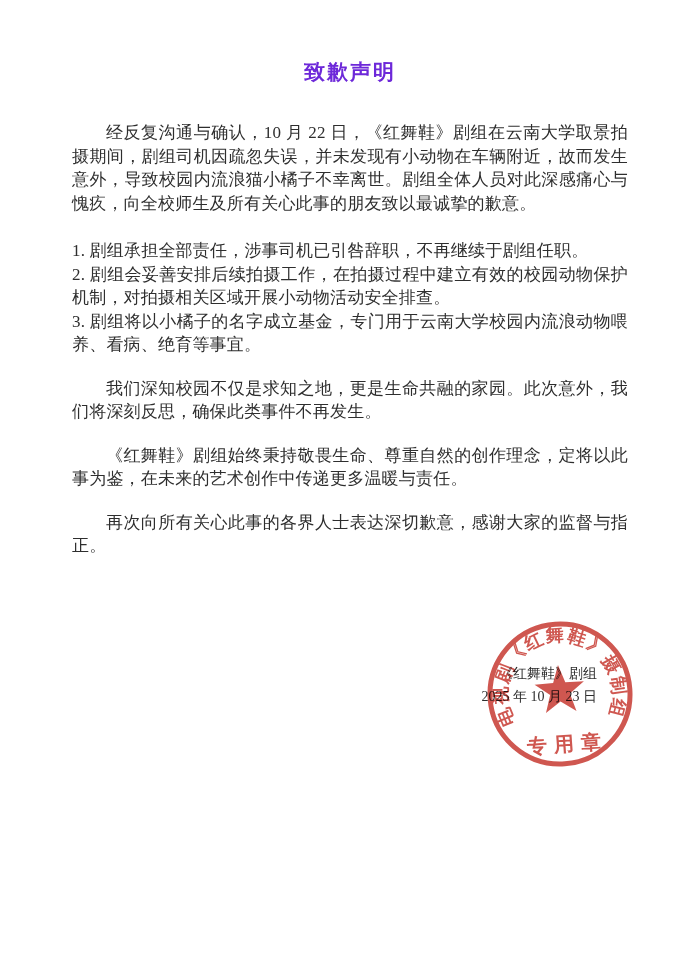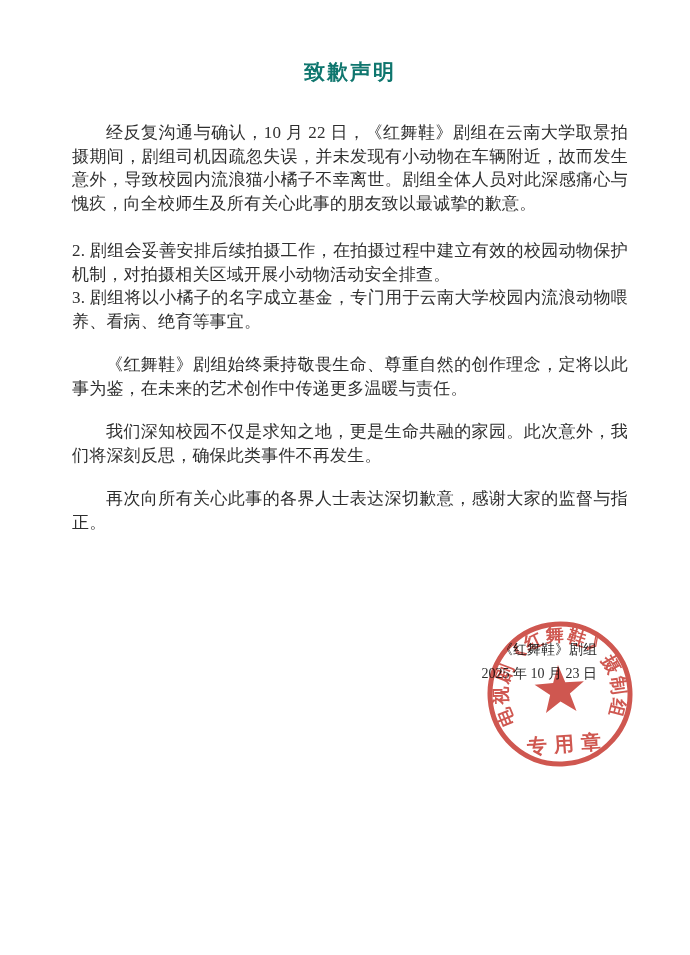--- a/index.html
+++ b/index.html
@@ -16,21 +16,21 @@
   .content {
     padding: 58px 62px 0 72px;
   }
   .doc-title {
     margin: 0;
     font-size: 21px;
     line-height: 28px;
     font-weight: bold;
     text-align: center;
     letter-spacing: 2px;
-    color: #0f766e;
+    color: #6d28d9;
   }
   .para {
     margin: 23px 0 0 0;
     font-size: 17px;
     line-height: 23.5px;
     text-align: justify;
     text-indent: 2em;
     letter-spacing: 0.2px;
   }
   .para.first { margin-top: 35px; }
@@ -82,27 +82,28 @@
 
 <div class="page">
   <div class="content">
 
     <h1 class="doc-title">致歉声明</h1>
 
     <p class="para first">经反复沟通与确认，10 月 22 日，《红舞鞋》剧组在云南大学取景拍摄期间，剧组司机因疏忽失误，并未发现有小动物在车辆附近，故而发生意外，导致校园内流浪猫小橘子不幸离世。剧组全体人员对此深感痛心与愧疚，向全校师生及所有关心此事的朋友致以最诚挚的歉意。</p>
 
 
     <ol class="measure-list">
+      <li>1. 剧组承担全部责任，涉事司机已引咎辞职，不再继续于剧组任职。</li>
       <li>2. 剧组会妥善安排后续拍摄工作，在拍摄过程中建立有效的校园动物保护机制，对拍摄相关区域开展小动物活动安全排查。</li>
       <li>3. 剧组将以小橘子的名字成立基金，专门用于云南大学校园内流浪动物喂养、看病、绝育等事宜。</li>
     </ol>
 
+    <p class="para after-list">我们深知校园不仅是求知之地，更是生命共融的家园。此次意外，我们将深刻反思，确保此类事件不再发生。</p>
+
     <p class="para tight">《红舞鞋》剧组始终秉持敬畏生命、尊重自然的创作理念，定将以此事为鉴，在未来的艺术创作中传递更多温暖与责任。</p>
-
-    <p class="para after-list">我们深知校园不仅是求知之地，更是生命共融的家园。此次意外，我们将深刻反思，确保此类事件不再发生。</p>
 
     <p class="para tight">再次向所有关心此事的各界人士表达深切歉意，感谢大家的监督与指正。</p>
 
     <div class="signature">
       <p class="sig-line">《红舞鞋》剧组</p>
       <p class="sig-line">2025 年 10 月 23 日</p>
     </div>
   </div>
 
   <svg class="seal" viewBox="0 0 150 150" xmlns="http://www.w3.org/2000/svg" aria-hidden="true">

